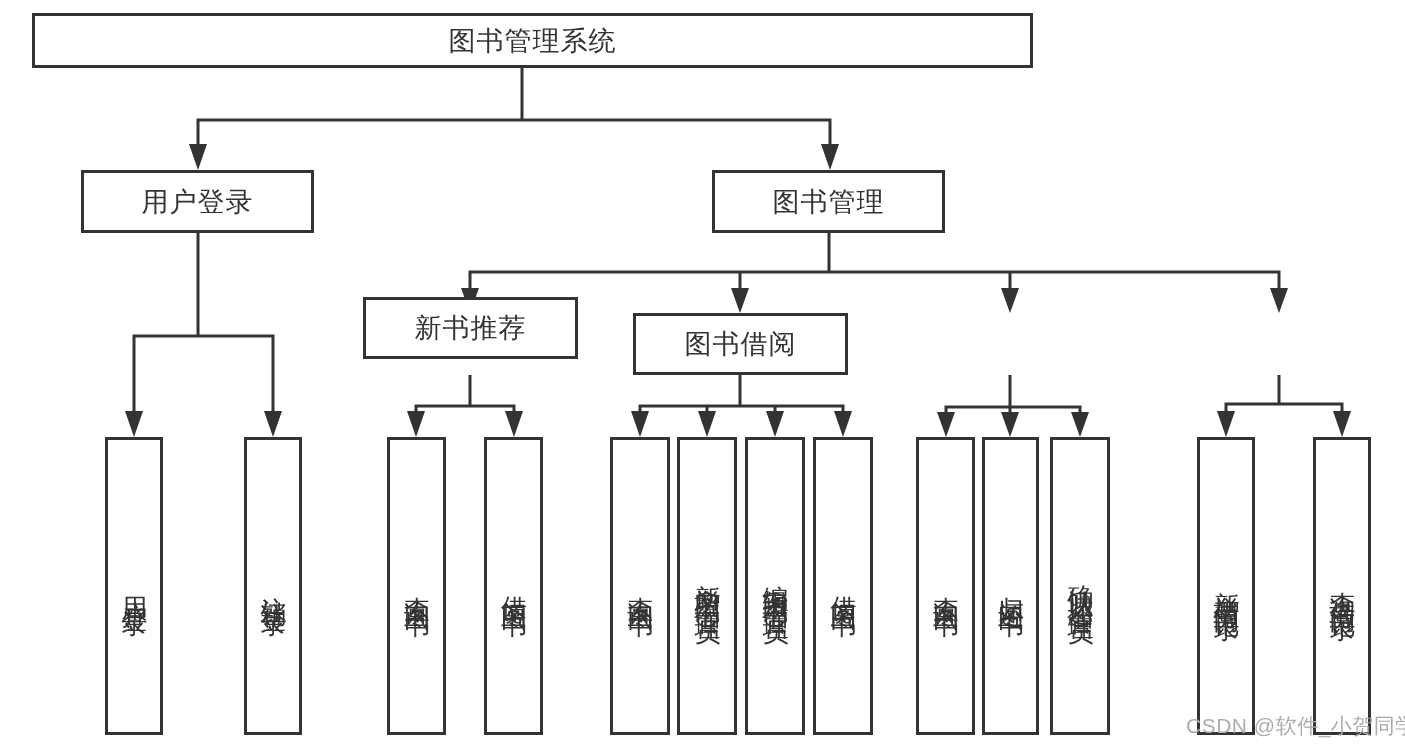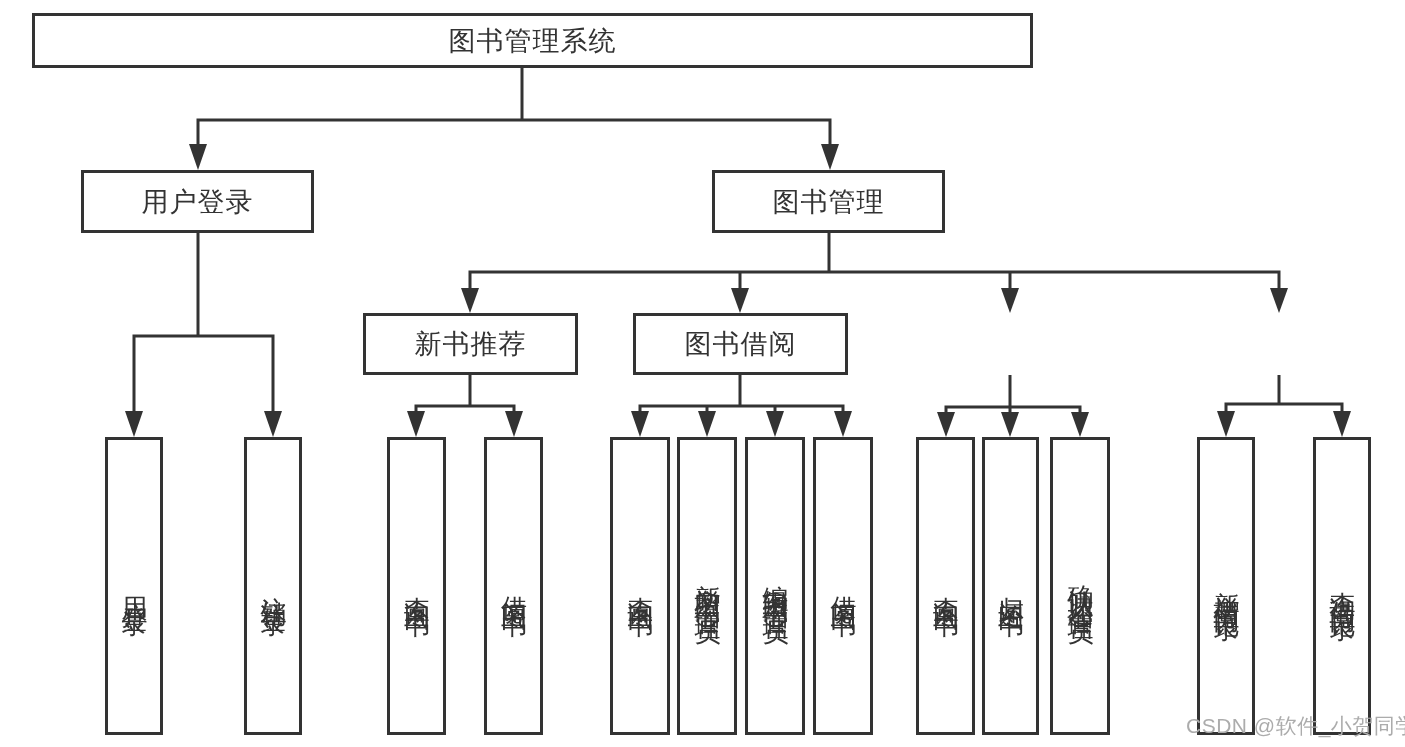--- a/index.html
+++ b/index.html
@@ -95,21 +95,21 @@
     <span class="hlabel">图书管理系统</span>
   </div>
 
   <div class="box" style="left:81px;top:170px;width:233px;height:63px;">
     <span class="hlabel">用户登录</span>
   </div>
   <div class="box" style="left:712px;top:170px;width:233px;height:63px;align-items:center;">
     <span class="hlabel">图书管理</span>
   </div>
 
-  <div class="box" style="left:363px;top:313px;width:215px;height:62px;text-align:right;">
+  <div class="box" style="left:363px;top:297px;width:215px;height:62px;text-align:right;">
     <span class="hlabel">新书推荐</span>
   </div>
   <div class="box" style="left:633px;top:313px;width:215px;height:62px;">
     <span class="hlabel">图书借阅</span>
   </div>
 
   <div class="box vbox" style="left:105px;top:437px;width:58px;height:298px;">
     <span class="vtext">用户登录</span>
   </div>
   <div class="box vbox" style="left:244px;top:437px;width:58px;height:298px;">

